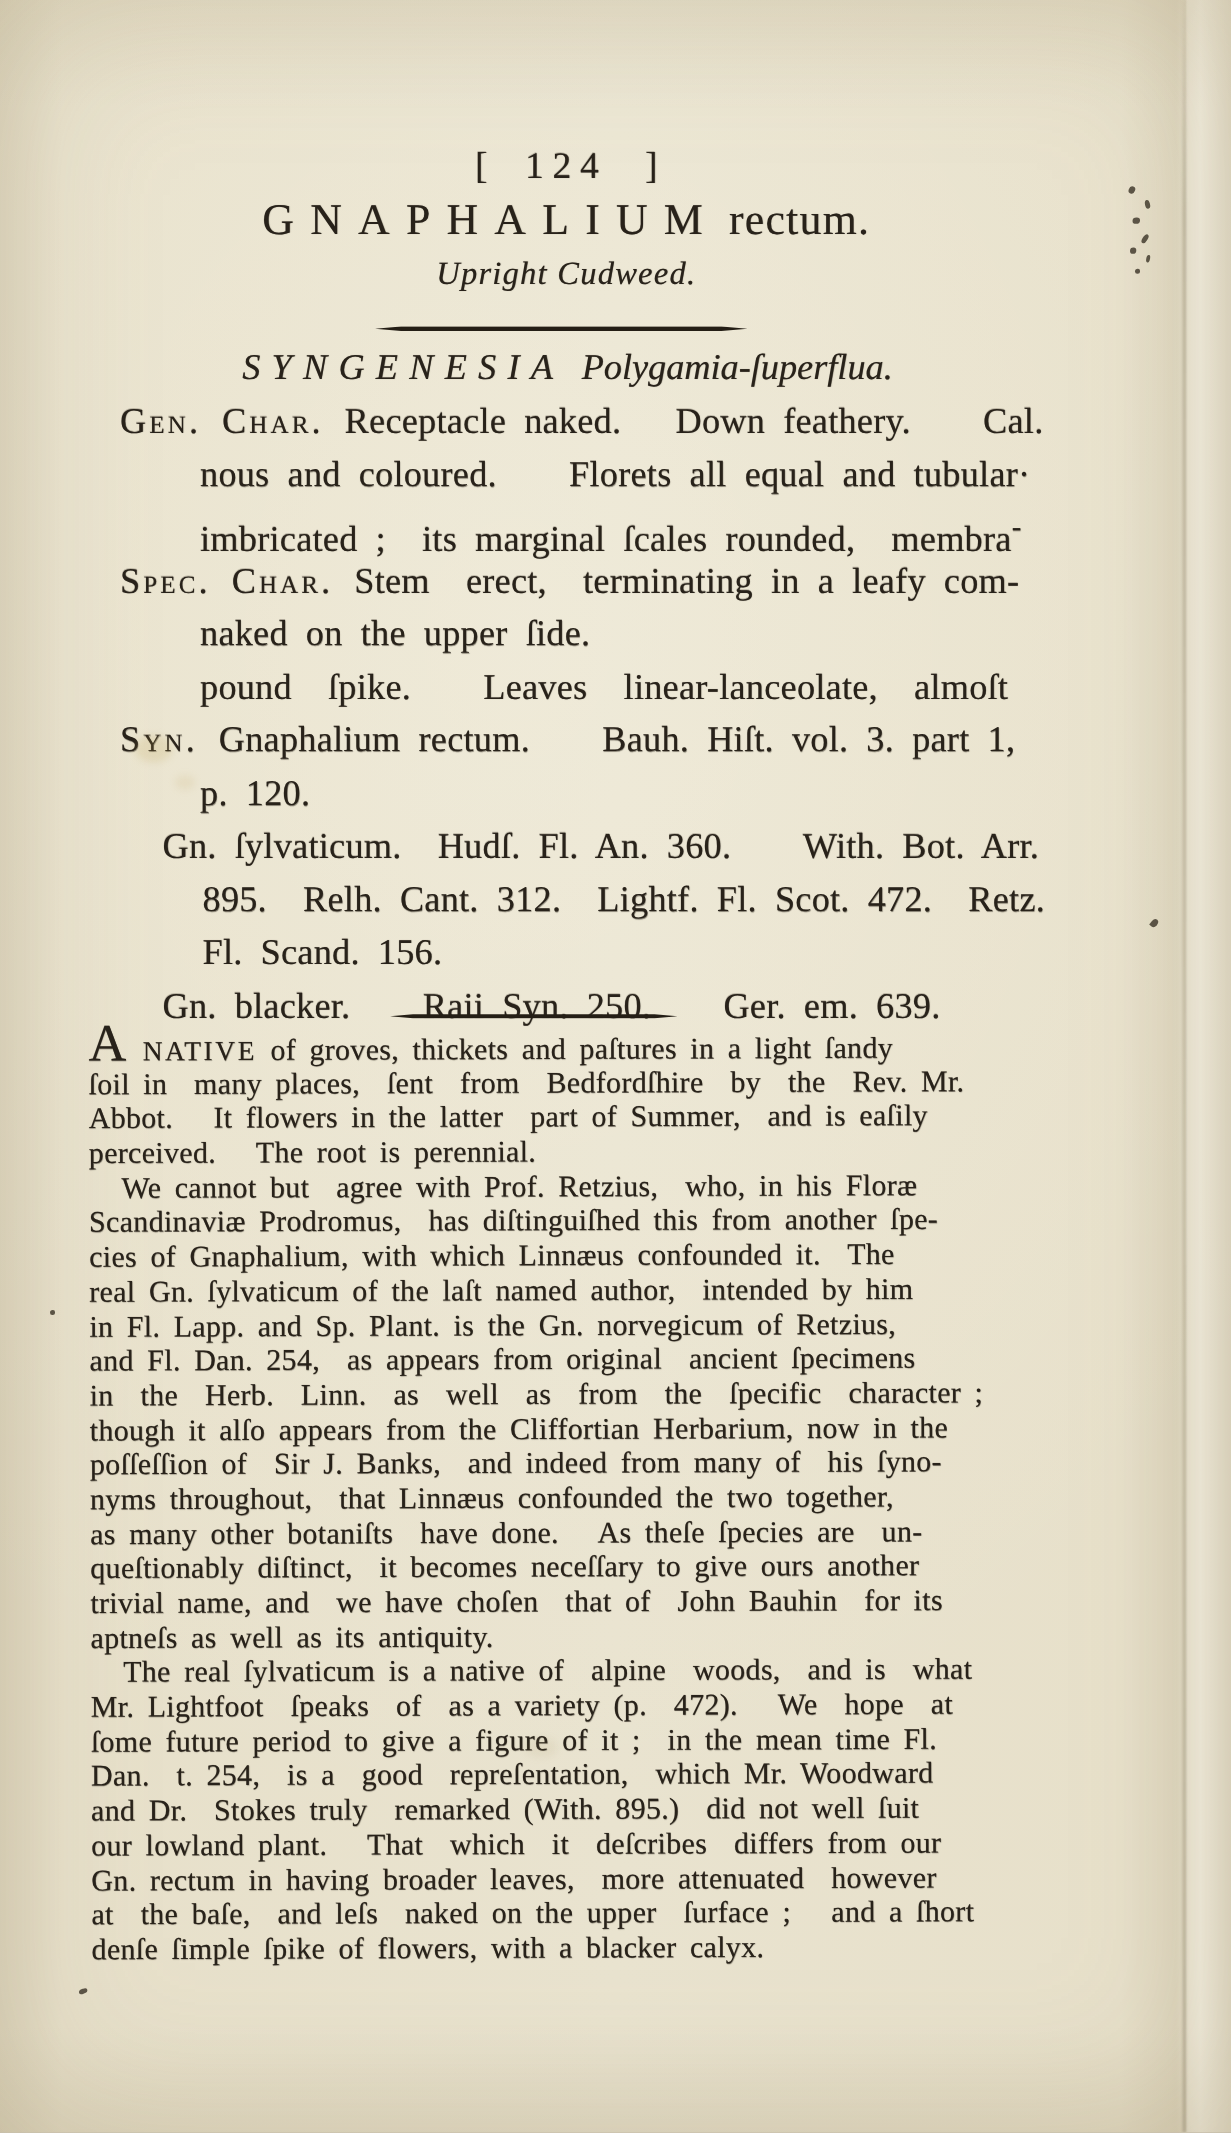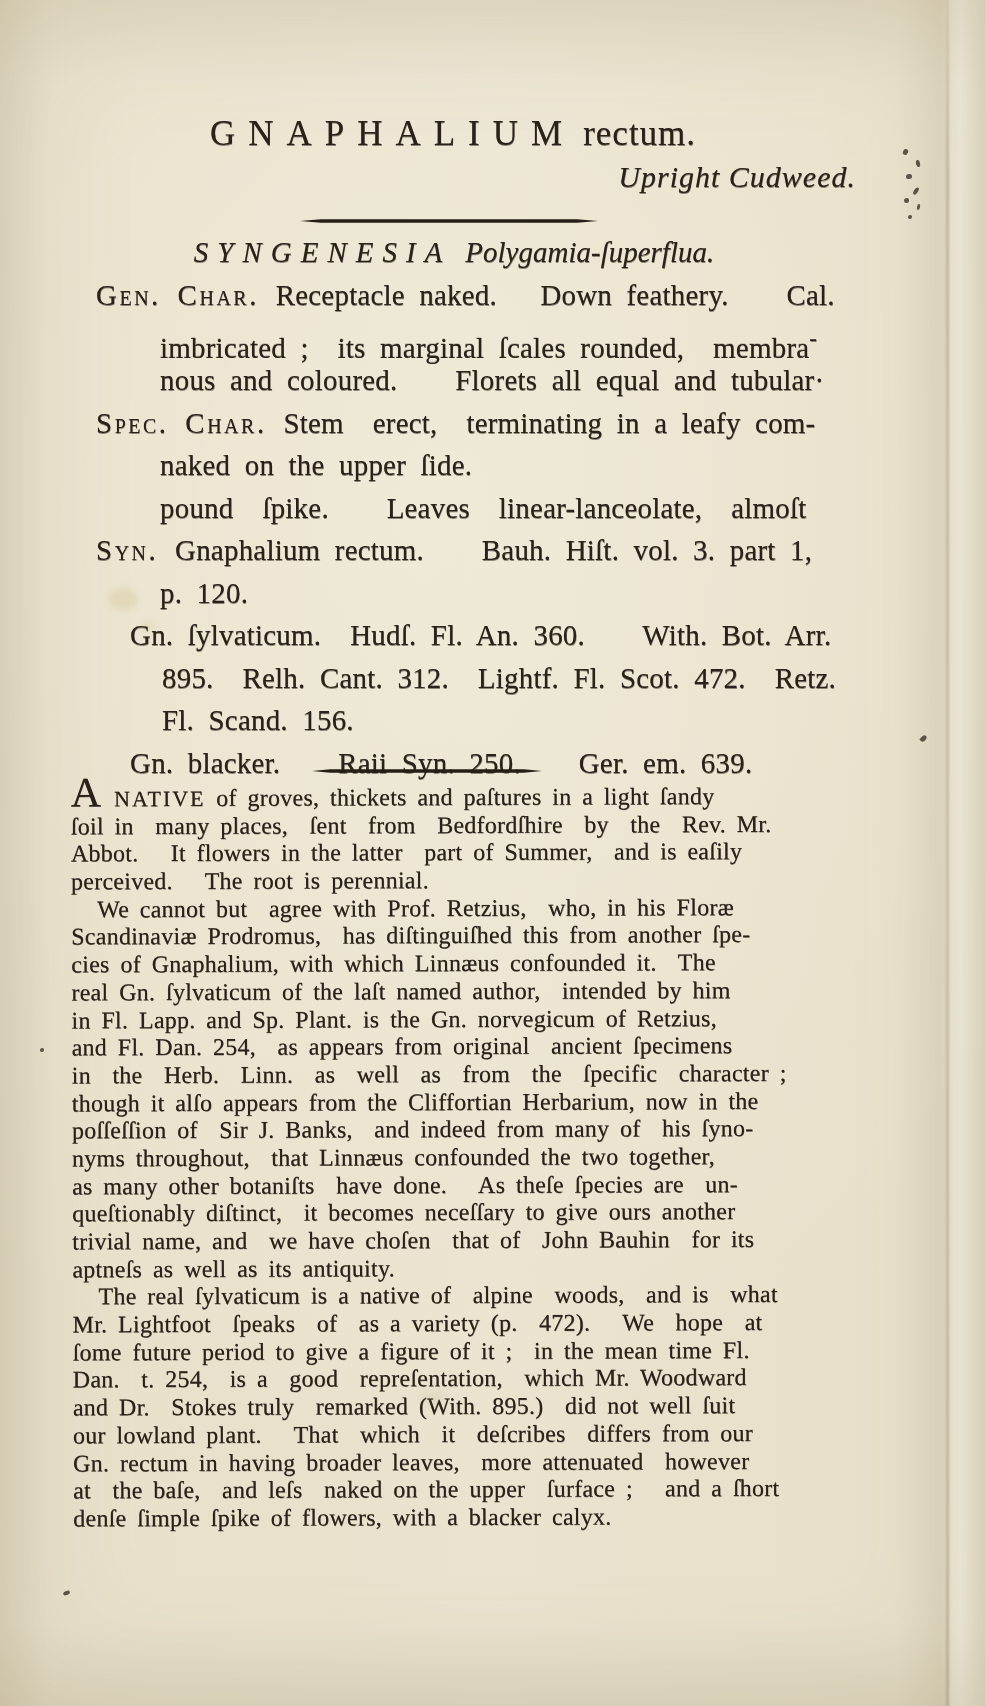--- a/index.html
+++ b/index.html
@@ -15,21 +15,21 @@
     color:#28221a;
   }
   .col { position:absolute; left:72px; top:112px; width:806px;
          text-shadow:.3px .5px .6px rgba(40,33,24,.5), -.2px -.2px .4px rgba(40,33,24,.22); }
   .pgnum { text-align:center; height:42px; line-height:42px; font-size:30px; transform:translateX(-22px); }
   .pgnum .gap { display:inline-block; width:30px; }
   .pgnum .num { letter-spacing:7px; }
   .title { text-align:center; height:44px; line-height:44px; font-size:35px; transform:translateX(-22px); white-space:pre; }
   .title .genus { letter-spacing:13px; }
   .title .epithet { margin-left:8px; letter-spacing:1px; }
-  .subtitle { text-align:right; height:42px; line-height:42px; font-size:30px; font-style:italic; letter-spacing:1px; transform:translateX(-22px); }
+  .subtitle { text-align:center; height:42px; line-height:42px; font-size:26px; font-style:italic; letter-spacing:1px; transform:translateX(-22px); }
   .rule { background:#241e15; filter:blur(.4px); }
   .rule1 { width:298px; height:6px; margin:20px 0 6px 228px;
            clip-path:polygon(0 50%, 7% 20%, 93% 20%, 100% 50%, 93% 80%, 7% 80%); }
   .rule2 { width:230px; height:6px; margin:-16px 0 0 240px;
            clip-path:polygon(0 50%, 8% 22%, 92% 22%, 100% 50%, 92% 78%, 8% 78%); }
   .classline { height:44px; line-height:44px; text-align:center; font-style:italic; font-size:29px; transform:translateX(-44px); white-space:pre; }
   .classline .cls { letter-spacing:9px; margin-right:14px;margin-left:46px; }
   .upper { font-size:29px; line-height:42.5px; word-spacing:7px; letter-spacing:.2px; }
   .upper .line { white-space:pre; height:42.5px; }
   .label   { padding-left:24px; }
@@ -53,33 +53,34 @@
 </head>
 <body>
 
 <div class="page">
 
   <div class="edgeband"></div>
   <div class="edgeline"></div>
 
   <div class="col">
 
+    <div class="pgnum"><span>[</span><span class="gap"></span><span class="num">124</span><span class="gap"></span><span>]</span></div>
 
     <div class="title"><span class="genus">GNAPHALIUM</span><span class="epithet">rectum.</span></div>
 
     <div class="subtitle">Upright Cudweed.</div>
 
     <div class="rule rule1"></div>
 
     <div class="classline"><span class="cls">SYNGENESIA</span><span class="ord">Polygamia-ſuperflua.</span></div>
 
     <div class="upper">
         <div class="line label"><span class="sc">Gen. Char. </span><span class="it">Receptacle</span><span> naked.   </span><span class="it">Down</span><span> feathery.    </span><span class="it">Cal.</span></div>
+        <div class="line cont"><span>nous and coloured.    </span><span class="it">Florets</span><span> all equal and tubular·</span></div>
         <div class="line cont"><span>imbricated ;  its marginal ſcales rounded,  membra</span><span class="sup">-</span></div>
-        <div class="line cont"><span>nous and coloured.    </span><span class="it">Florets</span><span> all equal and tubular·</span></div>
         <div class="line label"><span class="sc">Spec. Char. </span><span>Stem  erect,  terminating in a leafy com-</span></div>
         <div class="line cont"><span>naked on the upper ſide.</span></div>
         <div class="line cont"><span>pound  ſpike.    Leaves  linear-lanceolate,  almoſt</span></div>
         <div class="line label"><span class="sc">Syn. </span><span>Gnaphalium rectum.    </span><span class="it">Bauh. Hiſt. vol.</span><span> 3. </span><span class="it">part</span><span> 1,</span></div>
         <div class="line cont"><span class="it">p.</span><span> 120.</span></div>
         <div class="line sub"><span>Gn. ſylvaticum.  </span><span class="it">Hudſ. Fl. An.</span><span> 360.    </span><span class="it">With. Bot. Arr.</span></div>
         <div class="line subcont"><span>895.  </span><span class="it">Relh. Cant.</span><span> 312.  </span><span class="it">Lightf. Fl. Scot.</span><span> 472.  </span><span class="it">Retz.</span></div>
         <div class="line subcont"><span class="it">Fl. Scand.</span><span> 156.</span></div>
         <div class="line sub"><span>Gn. blacker.    </span><span class="it">Raii Syn.</span><span> 250.    </span><span class="it">Ger. em.</span><span> 639.</span></div>
       </div>

